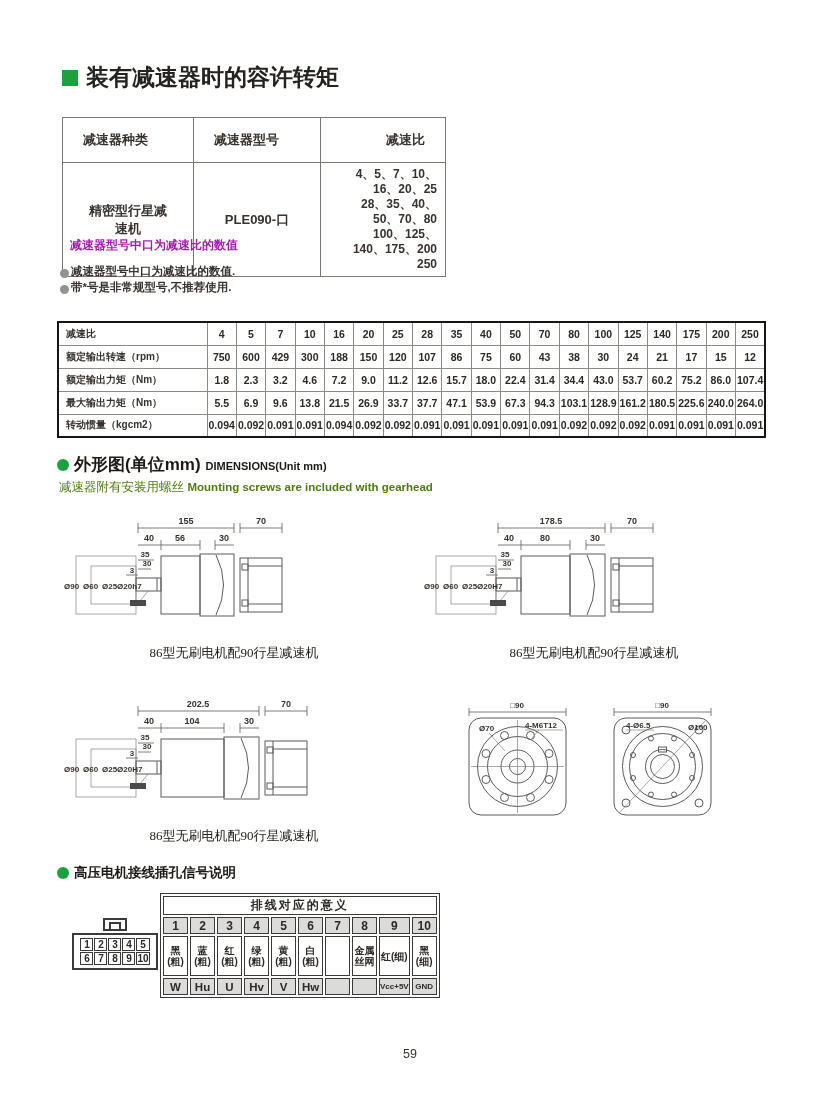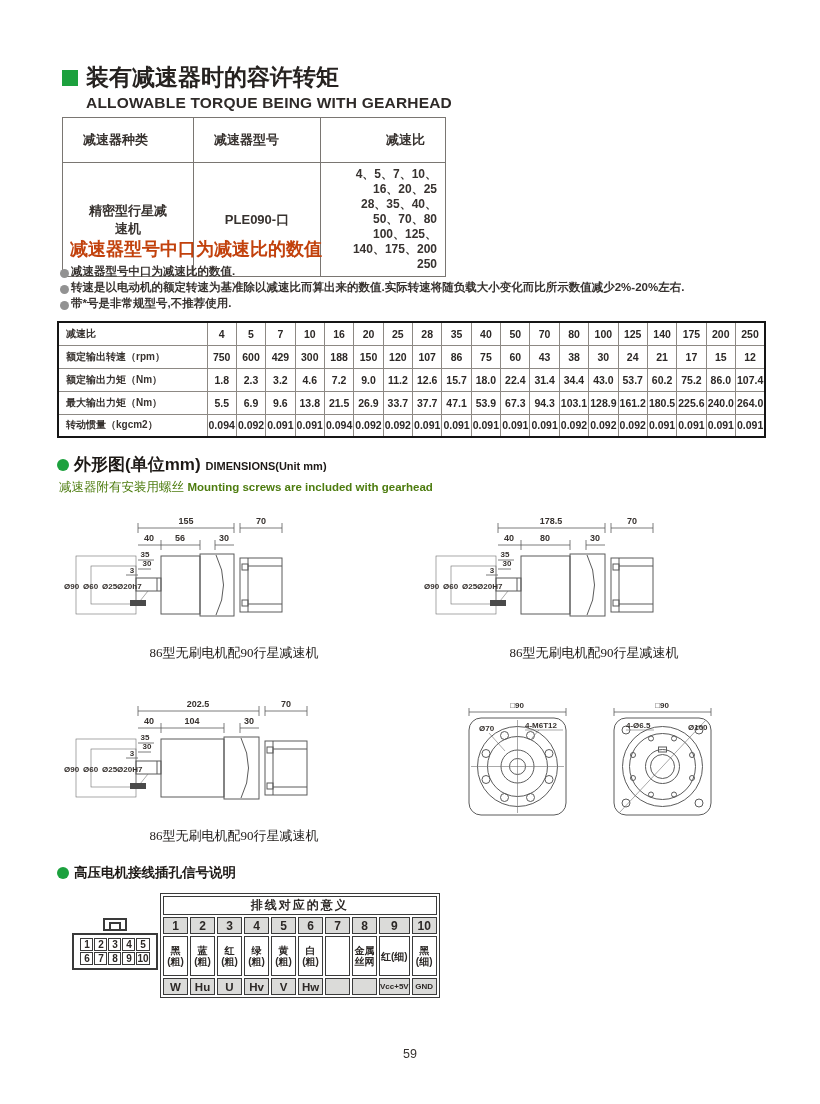--- a/index.html
+++ b/index.html
@@ -19,21 +19,21 @@
   
   table.gear-table { border-collapse:collapse; width:383px; table-layout:fixed; }
   table.gear-table th, table.gear-table td {
     border:1.5px solid #7a7672; font-weight:bold; color:#37322f;
     padding:4px 20px; vertical-align:middle;
   }
   table.gear-table th { font-size:13px; text-align:left; height:45px; }
   table.gear-table td { font-size:13px; text-align:center; height:68px; }
   table.gear-table .ra { text-align:right; }
   table.gear-table td.ratios { font-size:12px; line-height:15px; padding-right:8px; }
-  .gear-caption { font-size:18px; font-weight:bold; color:#c2410c; }
+  .gear-caption { font-size:12px; font-weight:bold; color:#a21caf; }
 
   
   .note-line { display:flex; align-items:flex-end; gap:2px; margin-bottom:3px; }
   .note-dot { width:9px; height:9px; border-radius:50%; background:#929292; margin-top:3px; flex:0 0 auto; }
   .note-text { font-size:11.5px; font-weight:bold; color:#37322f; line-height:13px; }
 
   
   table.spec { border-collapse:collapse; width:709px; table-layout:fixed; border:2px solid #151515; background:#fff; }
   table.spec th, table.spec td { border:1px solid #8d8984; height:23px; }
   table.spec th {
@@ -91,21 +91,20 @@
   .page-num { width:100%; text-align:center; font-size:12.5px; color:#37322f; }
 </style>
 </head>
 <body>
 
 <div class="abs" style="left:62px; top:62px;">
   <div class="t-zh">
     <span class="green-sq"></span>
     <span>装有减速器时的容许转矩</span>
   </div>
-  <div class="t-en">ALLOWABLE TORQUE BEING WITH GEARHEAD</div>
 </div>
 
 <table class="gear-table abs" style="left:62px; top:117px;">
   <colgroup>
       <col style="width:131px">
       <col style="width:127px">
       <col style="width:125px">
     </colgroup>
   <tbody>
       <tr>
@@ -124,24 +123,20 @@
     </td>
   </tr>
 </tbody>
   </table>
 <div class="abs gear-caption" style="left:70px; top:237px;">减速器型号中口为减速比的数值</div>
 
 <div class="abs" style="left:60px; top:265px; width:710px;">
   <div class="note-line">
     <span class="note-dot"></span>
     <span class="note-text">减速器型号中口为减速比的数值.</span>
-  </div>
-  <div class="note-line">
-    <span class="note-dot"></span>
-    <span class="note-text">转速是以电动机的额定转速为基准除以减速比而算出来的数值.实际转速将随负载大小变化而比所示数值减少2%-20%左右.</span>
   </div>
   <div class="note-line">
     <span class="note-dot"></span>
     <span class="note-text">带*号是非常规型号,不推荐使用.</span>
   </div>
 </div>
 
 <table class="spec abs" style="left:57px; top:321px;">
   <colgroup>
       <col style="width:149px">

